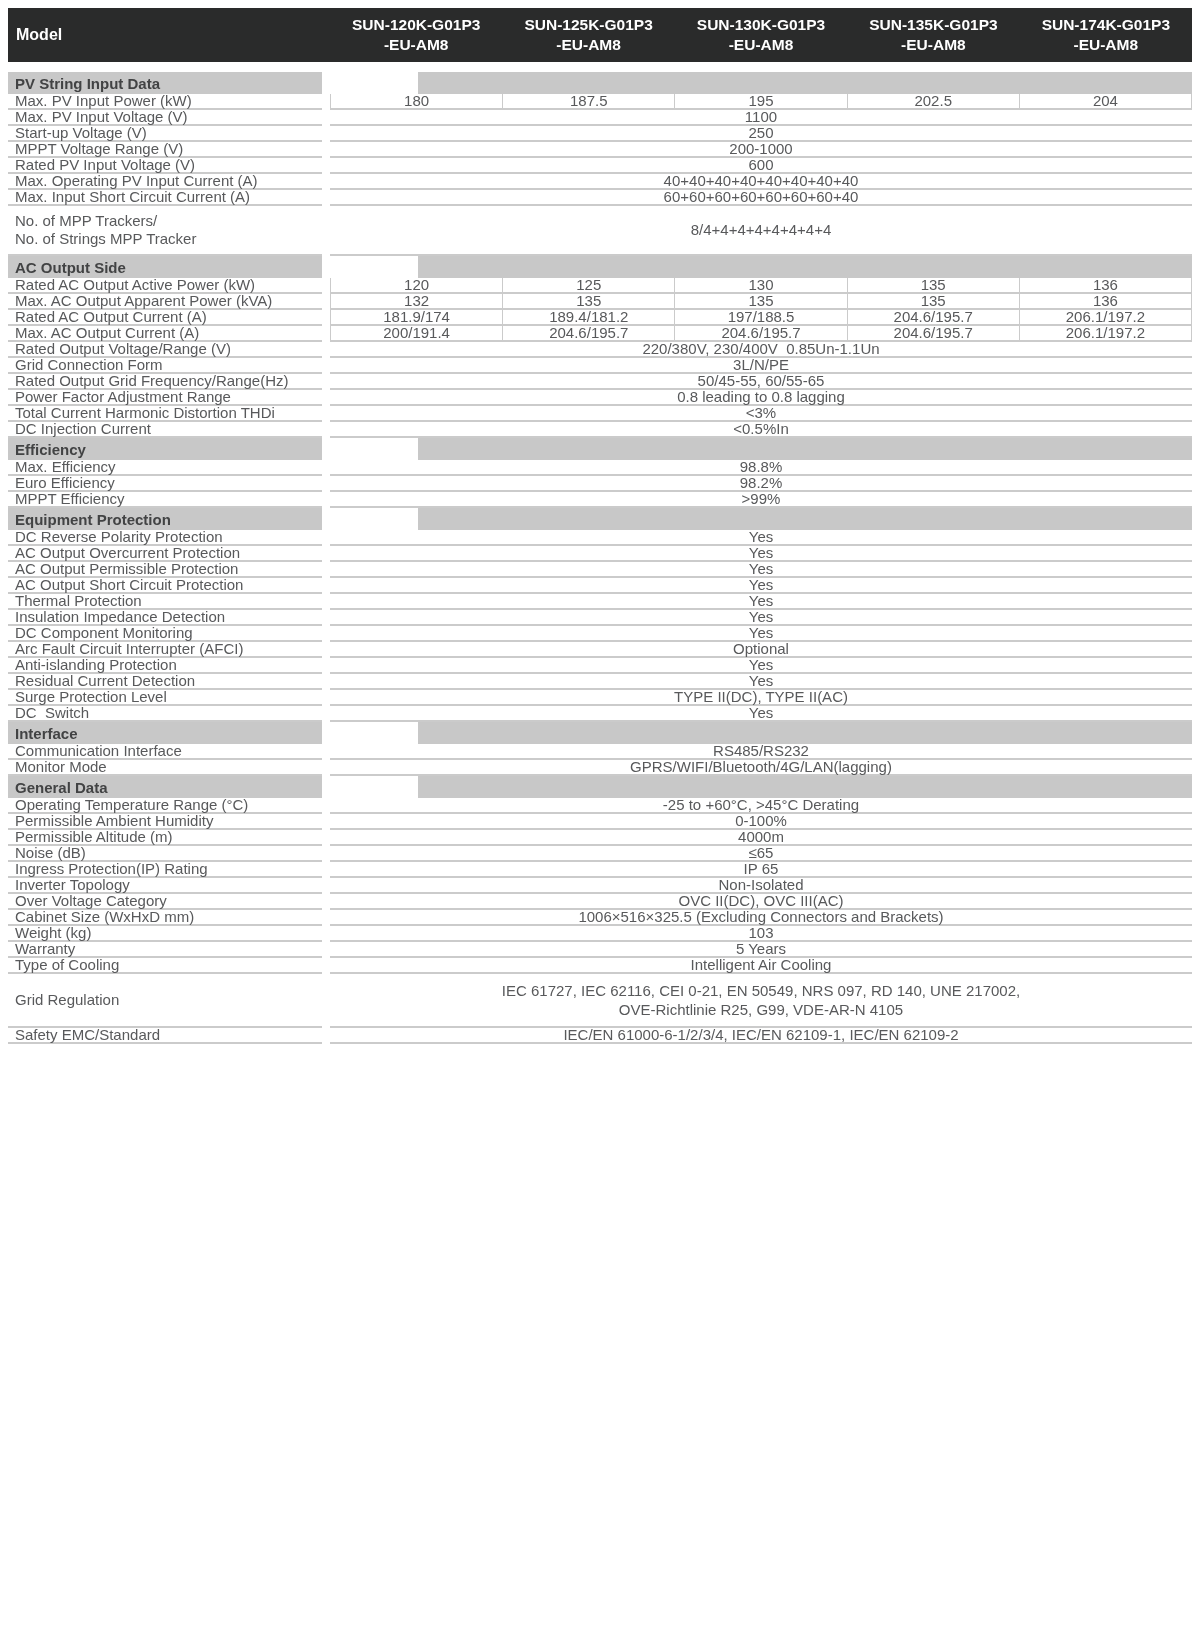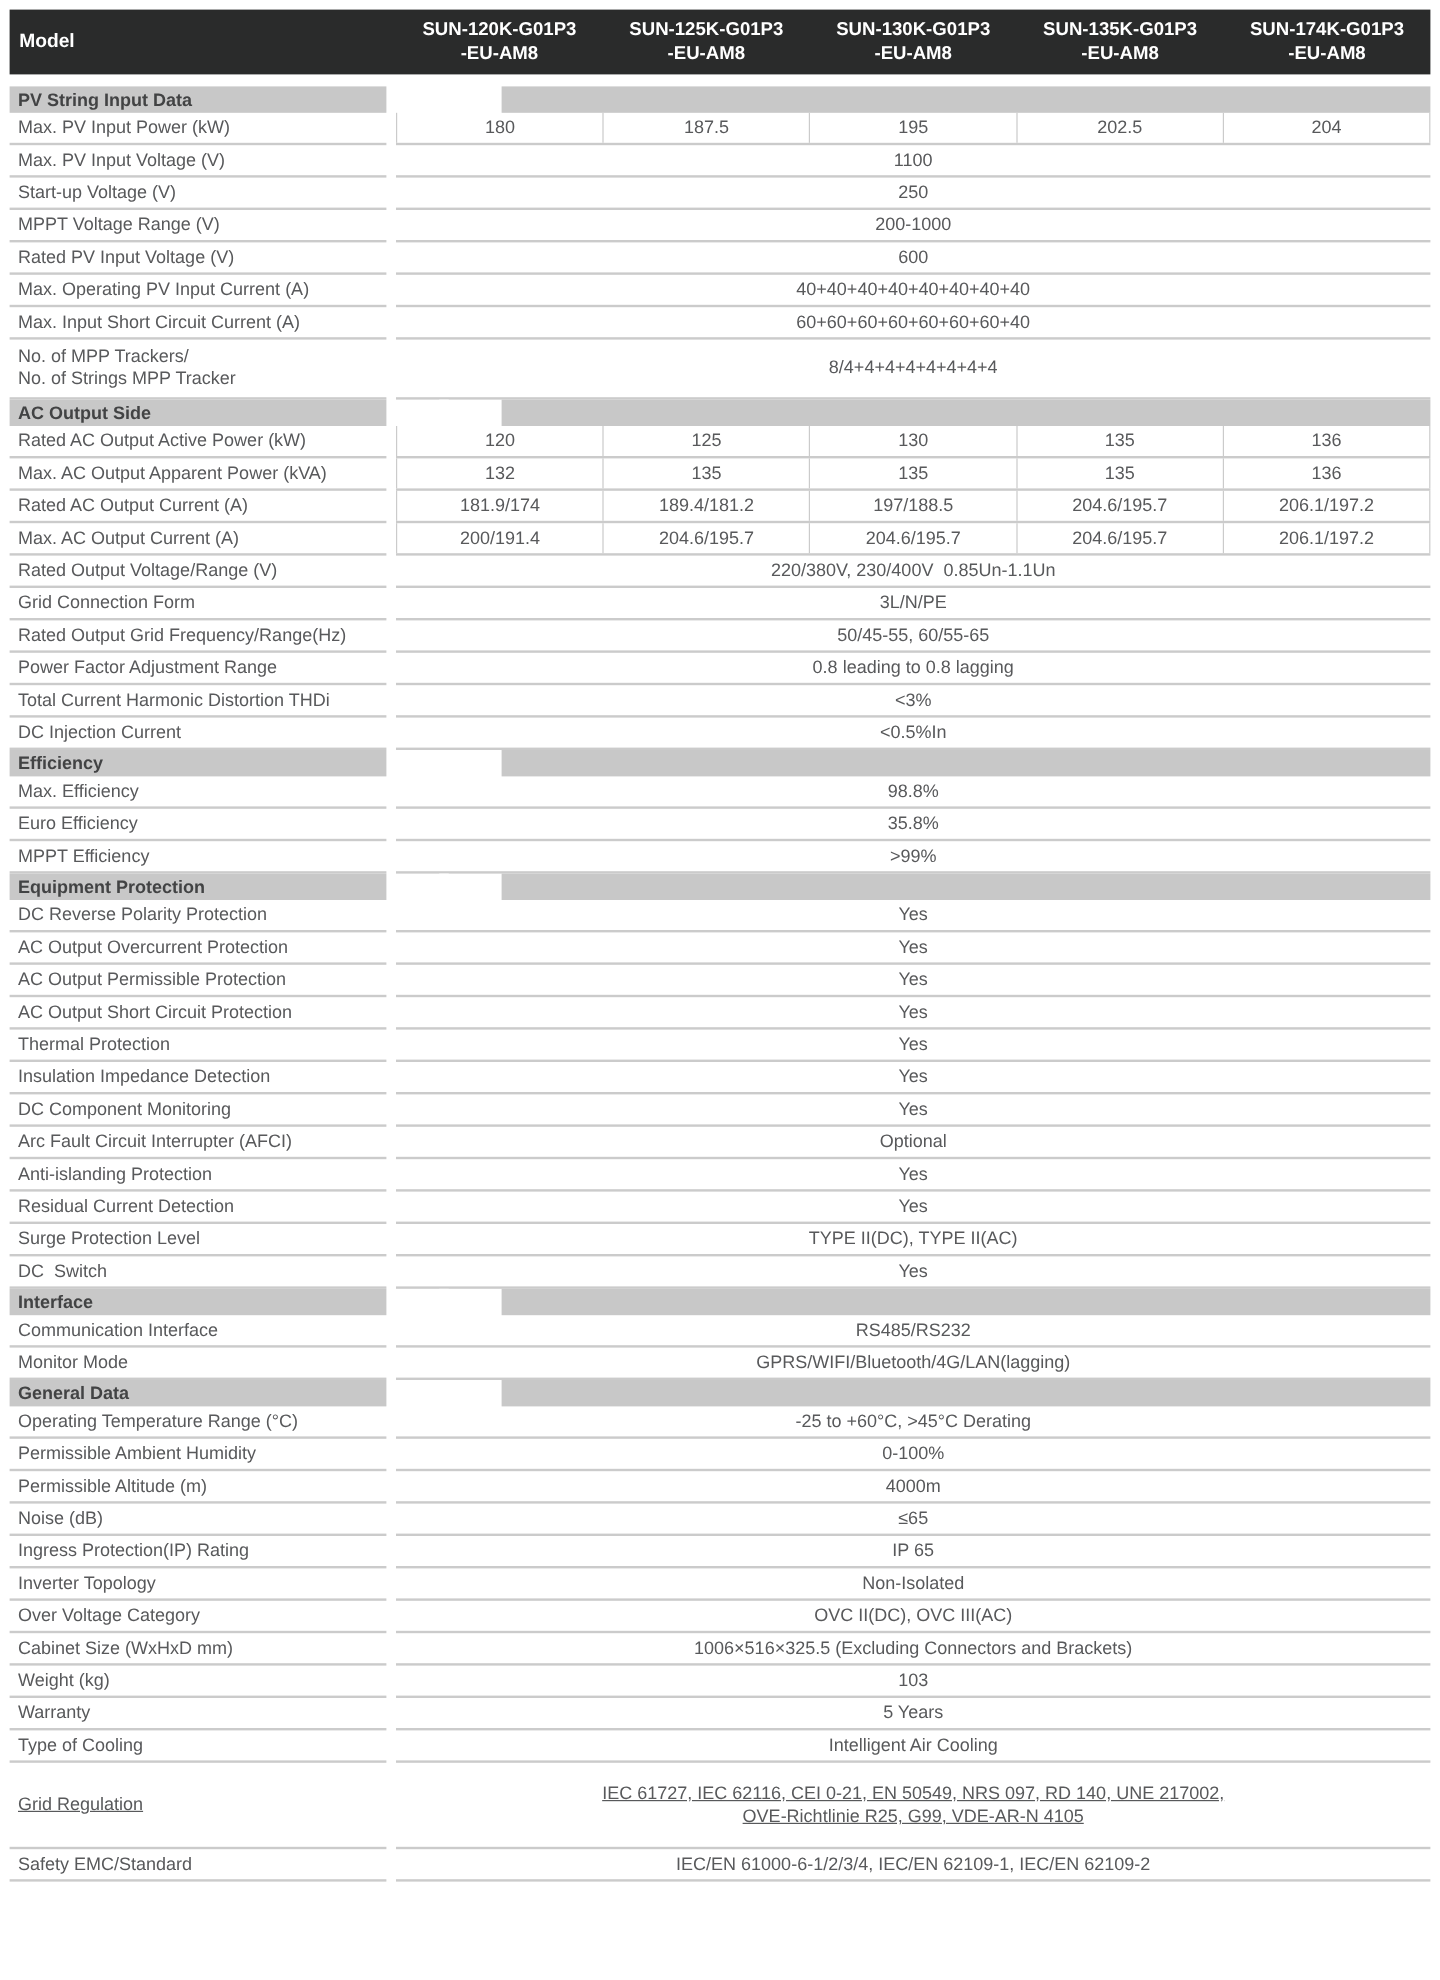--- a/index.html
+++ b/index.html
@@ -22,23 +22,23 @@
   .header-gap{height:10px;}
 
   
   .section-bar{display:flex; height:22px; width:1184px;gap:44px;}
   .sb-label{width:314px; background:var(--section-bg); display:flex; align-items:center;
             padding-left:7px; font-size:15px; font-weight:bold; color:var(--section-text);}
   .sb-gap{width:8px; background:#ffffff;}
   .sb-rest{flex:1; background:var(--section-bg);}
 
   
-  .row{display:flex; height:27px; width:1184px;}
+  .row{display:flex; height:16px; width:1184px;}
   .row.tall{height:50px;}
-  .row.xtall{height:72px;text-decoration:underline;}
+  .row.xtall{height:54px;}
   .row-label{width:314px; display:flex; align-items:center; padding-left:7px;
              border-bottom:2px solid var(--border); font-size:15px; line-height:1.18; white-space:pre-line;}
   .row-gap{width:8px;}
   .row-values{flex:1; display:flex; border-bottom:2px solid var(--border);}
   .cell{flex:1; display:flex; align-items:center; justify-content:center; text-align:center;
         font-size:15px; line-height:1.3; white-space:pre-line;}
   .row-values.cols .cell{border-left:1px solid var(--border);}
   .row-values.cols .cell:last-child{border-right:1px solid var(--border);}
 </style>
 </head>
@@ -231,21 +231,21 @@
         <div class="row-label">Max. Efficiency</div>
         <div class="row-gap"></div>
         <div class="row-values">
           <div class="cell">98.8%</div>
         </div>
       </div>
       <div class="row">
         <div class="row-label">Euro Efficiency</div>
         <div class="row-gap"></div>
         <div class="row-values">
-          <div class="cell">35.8%</div>
+          <div class="cell">98.2%</div>
         </div>
       </div>
       <div class="row">
         <div class="row-label">MPPT Efficiency</div>
         <div class="row-gap"></div>
         <div class="row-values">
           <div class="cell">&gt;99%</div>
         </div>
       </div>
       <div class="section-bar">

